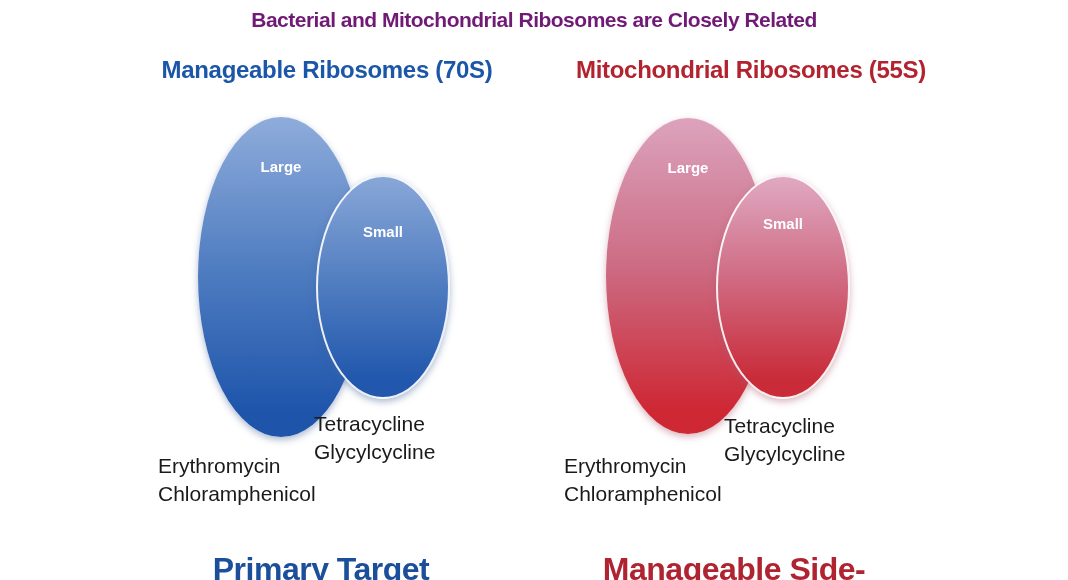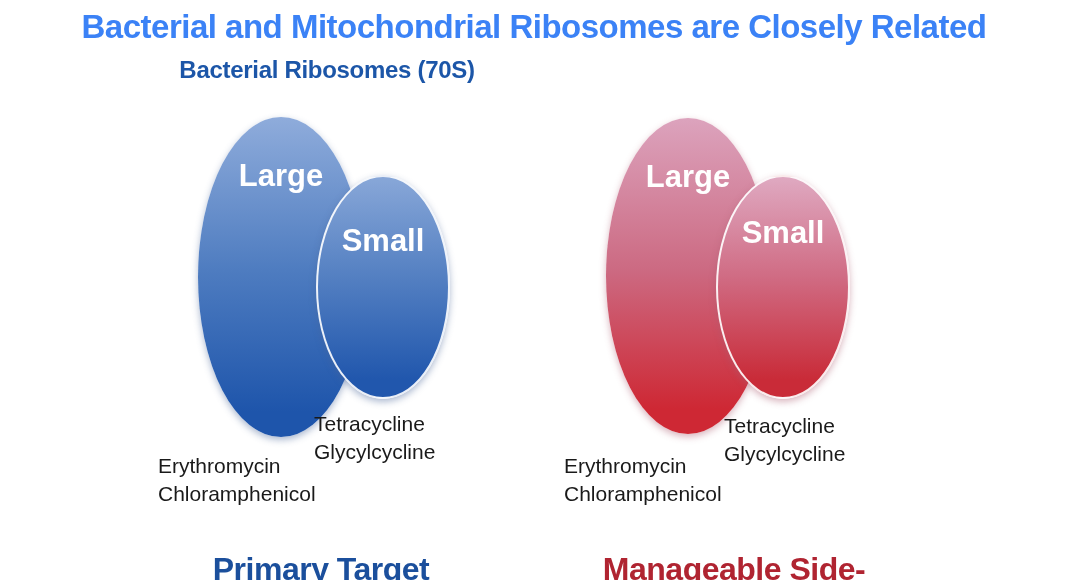--- a/index.html
+++ b/index.html
@@ -10,24 +10,24 @@
     height: 580px;
     overflow: hidden;
     background: #ffffff;
     font-family: "Liberation Sans", sans-serif;
   }
   .main-title {
     position: absolute;
     top: 8px; left: 0;
     width: 100%;
     text-align: center;
-    font-size: 33px;
+    font-size: 21px;
     font-weight: bold;
     letter-spacing: -0.5px;
-    color: #3b82f6;
+    color: #701a75;
   }
   .panel-heading {
     position: absolute;
     top: 56px;
     width: 380px;
     text-align: center;
     font-size: 24px;
     font-weight: bold;
     letter-spacing: -0.3px;
   }
@@ -62,21 +62,21 @@
     background: linear-gradient(180deg, #DFA9C1 0%, #D06C84 45%, #C92B38 92%);
     border: 2px solid rgba(255,255,255,0.9);
     box-shadow: 0 3px 7px rgba(170, 90, 110, 0.45);
     z-index: 2;
   }
   .subunit-label {
     position: absolute;
     width: 100%;
     text-align: center;
     color: #ffffff;
-    font-size: 31px;
+    font-size: 15px;
     font-weight: bold;
   }
   .subunit.large-blue .subunit-label { top: 41px; }
   .subunit.small-blue .subunit-label { top: 46px; }
   .subunit.large-red  .subunit-label { top: 41px; }
   .subunit.small-red  .subunit-label { top: 38px; }
 
   .drug-label {
     position: absolute;
     width: 220px;
@@ -104,21 +104,21 @@
   .footer-heading.bacterial { left: 141px; color: #1B4F9C; }
   .footer-heading.mito      { left: 554px; color: #B02431; }
 </style>
 </head>
 <body>
 
 <div class="canvas">
 
   <div class="main-title">Bacterial and Mitochondrial Ribosomes are Closely Related</div>
 
-  <div class="panel-heading bacterial">Bacterial Ribosomes (70S)</div>
+  <div class="panel-heading bacterial">Manageable Ribosomes (70S)</div>
 
   <div class="subunit large-blue">
     <div class="subunit-label">Large</div>
   </div>
 
   <div class="subunit small-blue">
     <div class="subunit-label">Small</div>
   </div>
 
   <div class="drug-label blue-small">
@@ -126,20 +126,21 @@
     <div>Glycylcycline</div>
   </div>
 
   <div class="drug-label blue-large">
     <div>Erythromycin</div>
     <div>Chloramphenicol</div>
   </div>
 
   <div class="footer-heading bacterial">Primary Target</div>
 
+  <div class="panel-heading mito">Mitochondrial Ribosomes (55S)</div>
 
   <div class="subunit large-red">
     <div class="subunit-label">Large</div>
   </div>
 
   <div class="subunit small-red">
     <div class="subunit-label">Small</div>
   </div>
 
   <div class="drug-label red-small">

